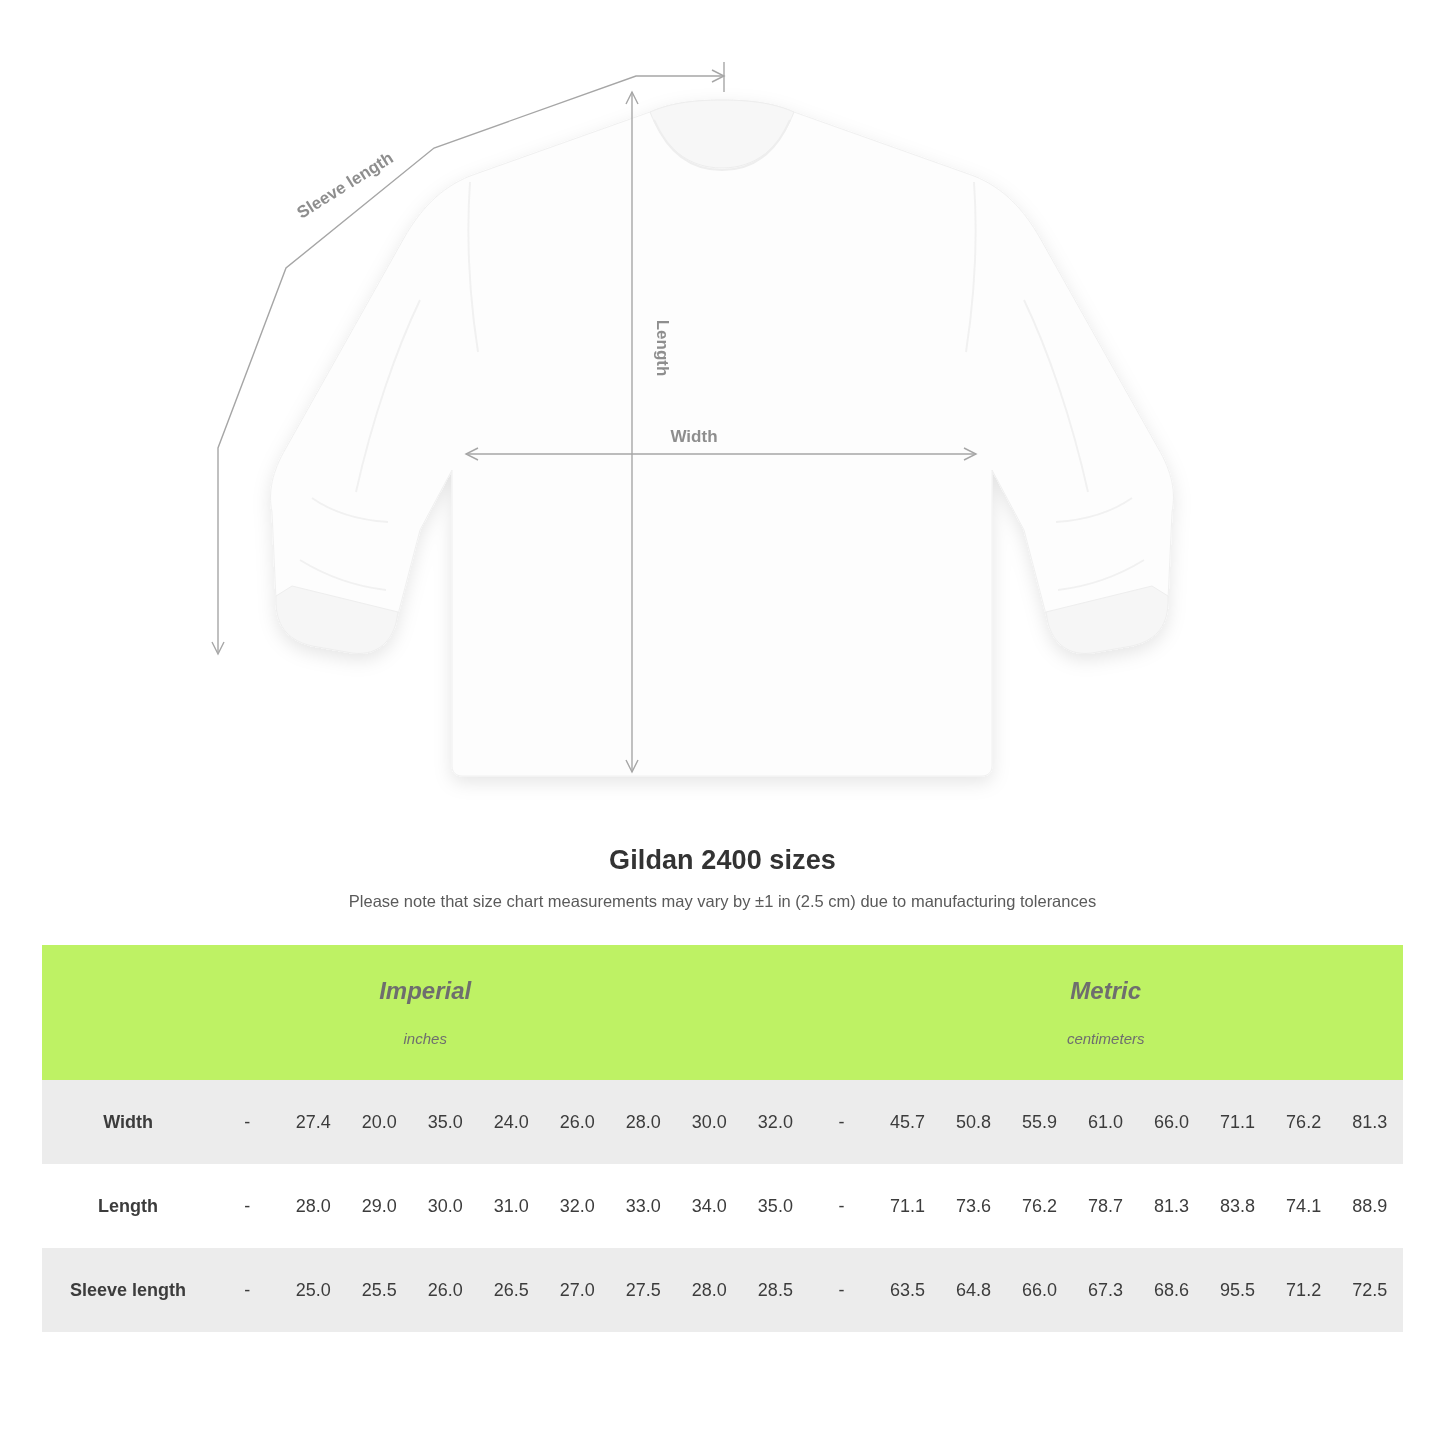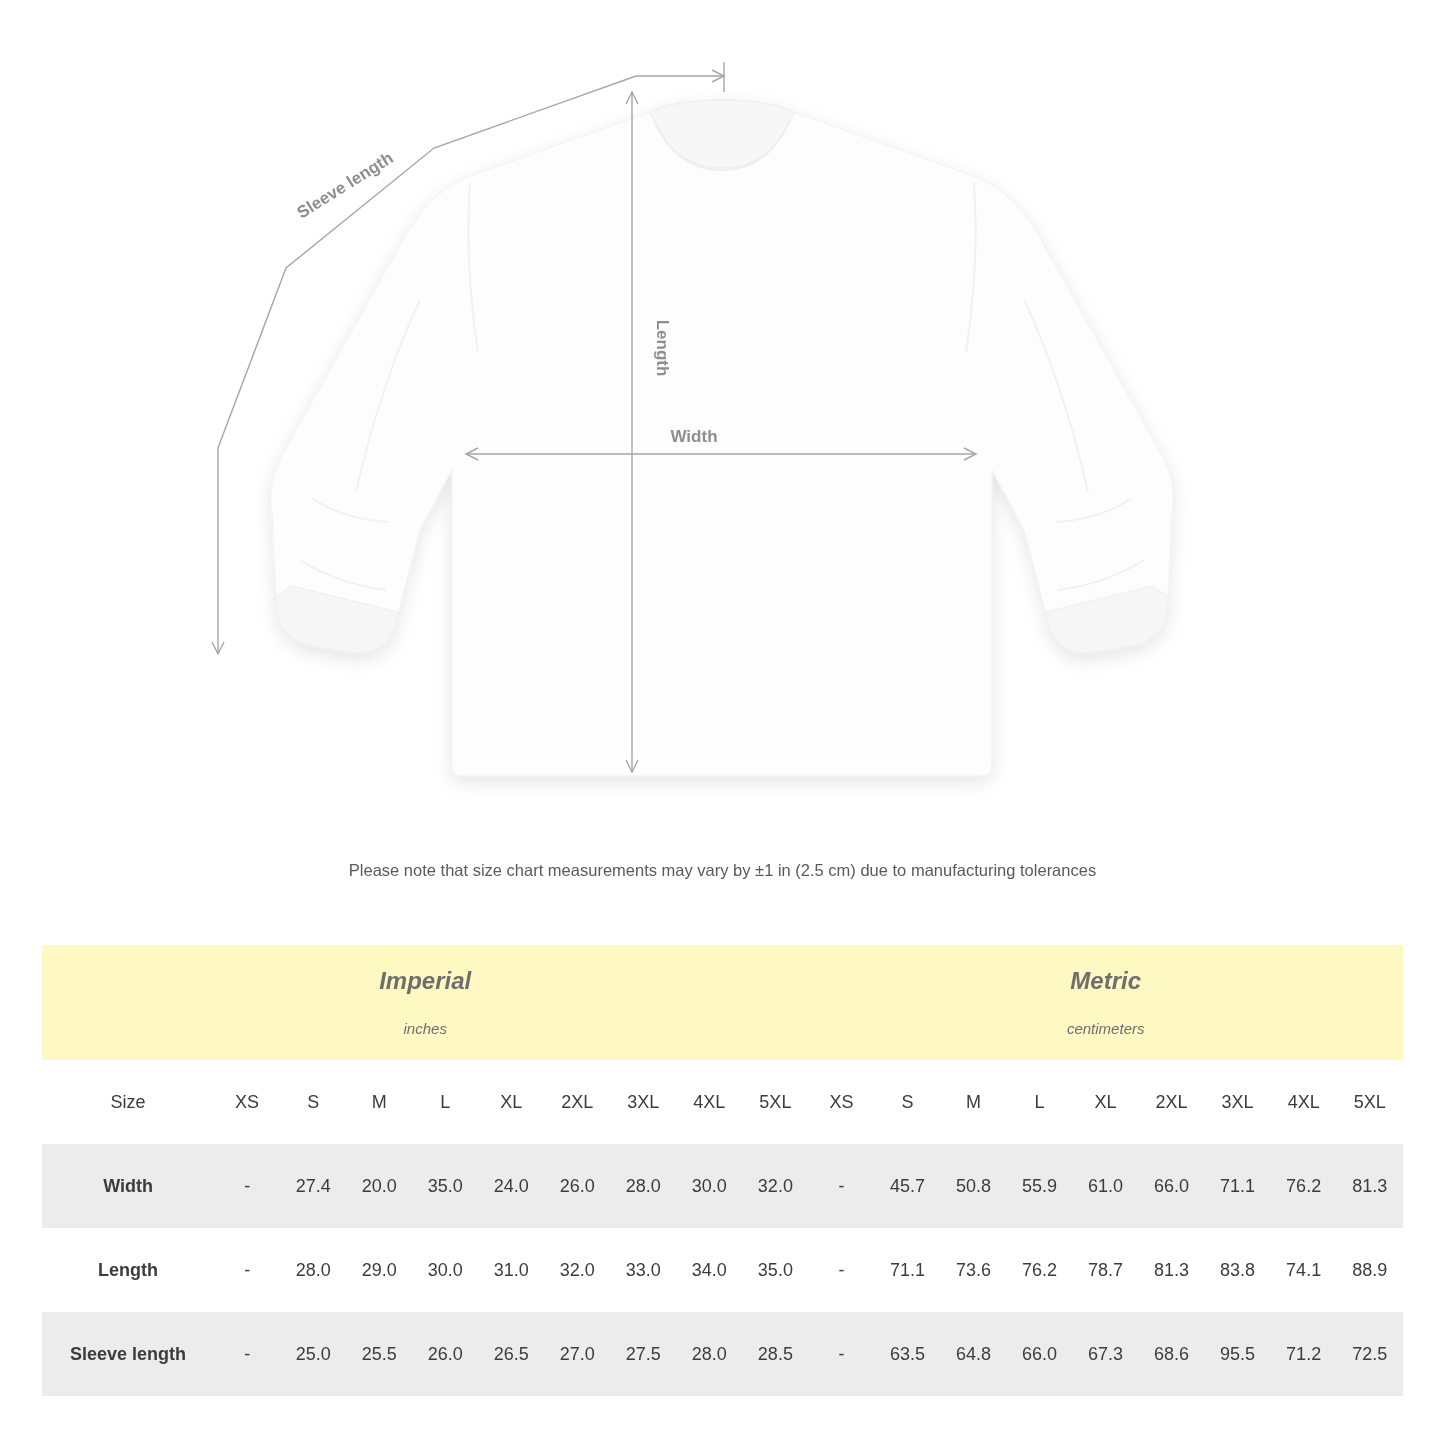--- a/index.html
+++ b/index.html
@@ -64,22 +64,22 @@
   table.size-table td, table.size-table th {
     padding: 0;
     margin: 0;
     text-align: center;
     vertical-align: middle;
     font-weight: normal;
   }
 
   
   .unit-row td {
-    height: 115px;
-    background: #fef9c3;
+    height: 135px;
+    background: #bef264;
   }
   .unit-name {
     font-size: 24px;
     font-style: italic;
     font-weight: bold;
     color: #6e6e6e;
     line-height: 1.1;
   }
   .unit-sub {
     font-size: 15px;
@@ -198,20 +198,21 @@
     <path d="M964,448 L 976,454 L 964,460"></path>
   </g>
 
   <text x="348" y="190" transform="rotate(-32 348 190)" text-anchor="middle" font-family="Liberation Sans, sans-serif" font-size="17" font-weight="bold" fill="#8e8e8e">Sleeve length</text>
   <text x="657" y="348" transform="rotate(90 657 348)" text-anchor="middle" font-family="Liberation Sans, sans-serif" font-size="17" font-weight="bold" fill="#8e8e8e">Length</text>
   <text x="694" y="442" text-anchor="middle" font-family="Liberation Sans, sans-serif" font-size="17" font-weight="bold" fill="#8e8e8e">Width</text>
 </svg>
 </div>
 
 <div id="title-block">
+  <div id="chart-title">Gildan 2400 sizes</div>
   <div id="chart-note">Please note that size chart measurements may vary by ±1 in (2.5 cm) due to manufacturing tolerances</div>
 </div>
 
 <div id="size-table-wrap">
   <table class="size-table">
     <colgroup>
       <col style="width:172px">
       <col style="width:66px">
         <col style="width:66px">
         <col style="width:66px">
@@ -236,41 +237,20 @@
         <td colspan="10">
           <div class="unit-name">Imperial</div>
           <div class="unit-sub">inches</div>
         </td>
         <td colspan="9">
           <div class="unit-name">Metric</div>
           <div class="unit-sub">centimeters</div>
         </td>
       </tr>
 
-      <tr class="head-row">
-        <td class="label-cell">Size</td>
-        <td>XS</td>
-        <td>S</td>
-        <td>M</td>
-        <td>L</td>
-        <td>XL</td>
-        <td>2XL</td>
-        <td>3XL</td>
-        <td>4XL</td>
-        <td>5XL</td>
-        <td>XS</td>
-        <td>S</td>
-        <td>M</td>
-        <td>L</td>
-        <td>XL</td>
-        <td>2XL</td>
-        <td>3XL</td>
-        <td>4XL</td>
-        <td>5XL</td>
-      </tr>
 
       <tr class="data-row row-shade">
         <td class="label-cell">Width</td>
         <td>-</td>
         <td>27.4</td>
         <td>20.0</td>
         <td>35.0</td>
         <td>24.0</td>
         <td>26.0</td>
         <td>28.0</td>

